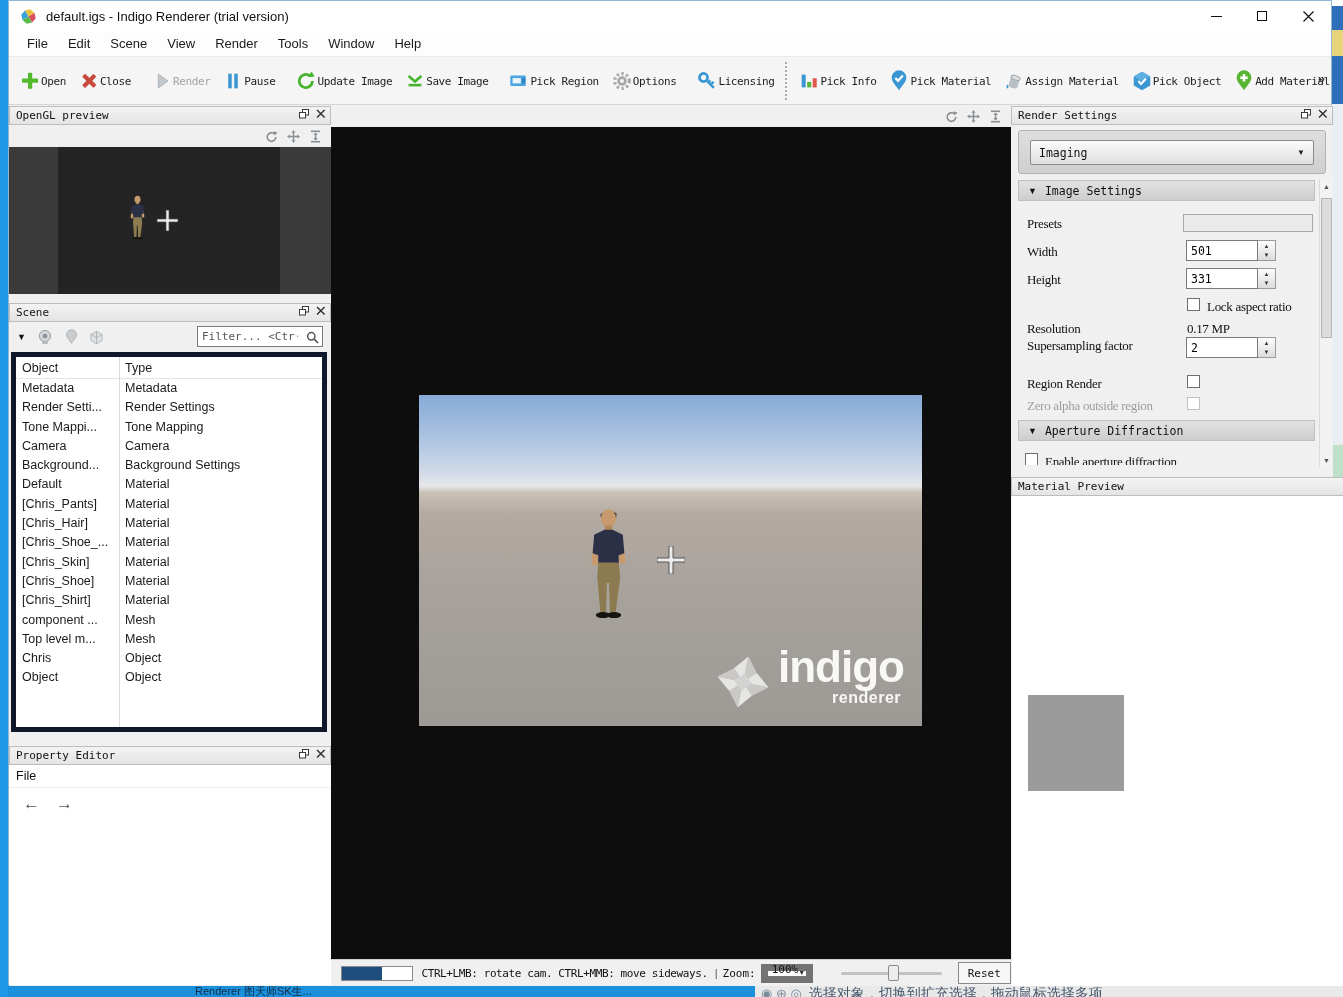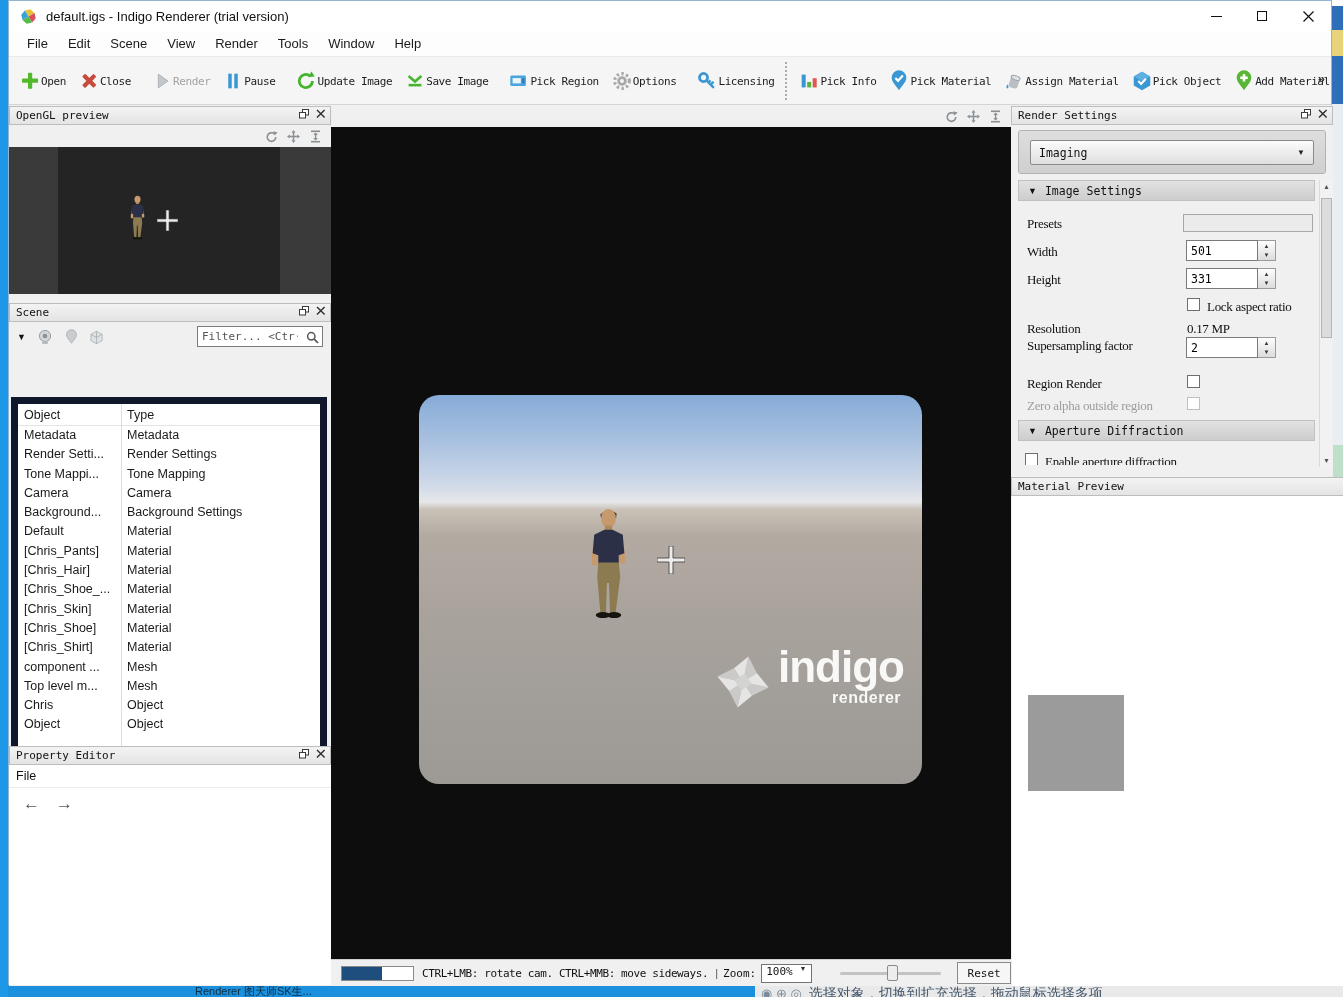--- a/index.html
+++ b/index.html
@@ -66,53 +66,52 @@
   .glview .bar { position:absolute; top:0; height:147px; width:49px; background:#3a3a3a; }
   .glview .bar.r { right:0; left:auto; width:51px; }
 
   
   .scene-tools { height:30px; display:flex; align-items:center; padding:0 8px; gap:10px; position:relative; }
   .ddl-arrow { font-size:9px; color:#111; }
   .filterbox { position:absolute; left:188px; top:4px; width:126px; height:21px; border:1px solid #7a7a7a; background:#fff; display:flex; align-items:center; }
   .filterbox input { border:none; outline:none; width:100px; font-family:"DejaVu Sans Mono", monospace; font-size:11px; padding-left:4px; color:#333; background:transparent; }
   .filterbox input::placeholder { color:#555; }
   .filterbox svg { position:absolute; right:3px; top:4px; }
-  .scene-table { position:absolute; left:2px; top:49px; width:316px; height:380px; background:#fff; border:7px solid #0f172a; overflow:hidden;margin-top:45px; }
+  .scene-table { position:absolute; left:2px; top:49px; width:316px; height:380px; background:#fff; border:5px solid #0f172a; overflow:hidden; }
   .colline { position:absolute; left:103px; top:0; width:1px; height:100%; background:#dcdcdc; }
   .thead { display:flex; height:22px; line-height:22px; font-size:12.5px; color:#1a1a1a; border-bottom:1px solid #e4e4e4; }
   .thead .hc0 { width:103px; padding-left:6px; }
   .thead .hc1 { padding-left:6px; }
   .srow { display:flex; height:19.3px; line-height:19.3px; font-size:12.5px; color:#1a1a1a; }
   .scell.c0 { width:103px; padding-left:6px; white-space:nowrap; overflow:hidden; }
   .scell.c1 { padding-left:6px; white-space:nowrap; }
 
   
   .pe-content { background:#fff; height:220px; }
   .pe-file { height:23px; line-height:23px; padding-left:7px; font-size:12.5px; border-bottom:1px solid #ececec; }
   .pe-arrows { padding:6px 0 0 14px; display:flex; gap:16px; }
   .pe-arrows span { font-size:17px; color:#555; }
 
   
   .vp { position:absolute; left:0; top:22px; width:680px; height:832px; background:#0d0d0d; overflow:hidden; }
-  .render-img { position:absolute; left:88px; top:268px; width:503px; height:389px;
+  .render-img { position:absolute; left:88px; top:268px; width:503px; height:331px;
     background:linear-gradient(180deg,#86abd7 0%,#a9c1e0 12%,#cfd9e8 23%,#e6e7e9 27.5%,#c9c0b6 29.5%,#b3aaa2 36%,#aaa39d 55%,#a29e99 78%,#9d9a96 100%);
-    border-radius:20px;
   }
   .wm { position:absolute; left:293px; top:256px; width:200px; height:70px; opacity:0.95; }
   .wm-title { position:absolute; left:66px; top:-9px; font-size:44px; font-weight:bold; letter-spacing:-1px; color:#fdfdfd; font-family:"Liberation Sans",sans-serif; }
   .wm-sub { position:absolute; left:78px; top:38px; width:111px; text-align:right; font-size:16px; font-weight:bold; letter-spacing:0.5px; color:#fdfdfd; }
 
   
   .bottombar { position:absolute; left:0; top:854px; width:680px; height:27px; background:#f0f0f0; border-top:1px solid #d0d0d0; display:flex; align-items:center; }
   .progress { margin-left:10px; width:76px; height:15px; border:1px solid #8a8a8a; background:#fff; }
   .progress .fill { height:100%; background:#1d4e7e; }
   .hint { margin-left:8px; font-family:"DejaVu Sans Mono",monospace; font-size:11px; letter-spacing:-0.4px; color:#111; white-space:nowrap; }
   .bsep { margin:0 5px 0 7px; color:#555; font-size:11px; }
   .zoomlabel { font-family:"DejaVu Sans Mono",monospace; font-size:11px; color:#111; }
-  .zoomdd { margin-left:5px; width:52px; height:19px; border:1px solid #737373; background:#fff; display:flex; align-items:flex-start; justify-content:space-between; padding:0 4px; }
+  .zoomdd { margin-left:5px; width:52px; height:19px; border:7px solid #737373; background:#fff; display:flex; align-items:flex-end; justify-content:space-between; padding:0 4px; }
   .zoomdd .val { font-family:"DejaVu Sans Mono",monospace; font-size:11px; }
   .zoomdd .arr { font-size:7px; color:#333; }
   .slider { position:relative; margin-left:28px; width:106px; height:18px; }
   .slider .track { position:absolute; left:0; right:0; top:8px; height:3px; background:#c3c3c3; border-radius:2px; }
   .slider .handle { position:absolute; left:47px; top:1px; width:11px; height:16px; background:#ededed; border:1px solid #8a8a8a; border-radius:2px; }
   .resetbtn { margin-left:16px; width:56px; height:22px; border:1px solid #8a8a8a; background:#f6f6f6; font-family:"DejaVu Sans Mono",monospace; font-size:11px; display:flex; align-items:center; justify-content:center; }
 
   
   .rs-label { position:absolute; font-family:Liberation Serif, serif; font-size:13px; letter-spacing:-0.3px; color:#111; }
   .combo-wrap { position:absolute; left:7px; top:24px; width:308px; height:44px; background:linear-gradient(#dedede,#cfcfcf); border:1px solid #b2b2b2; border-radius:3px; }

